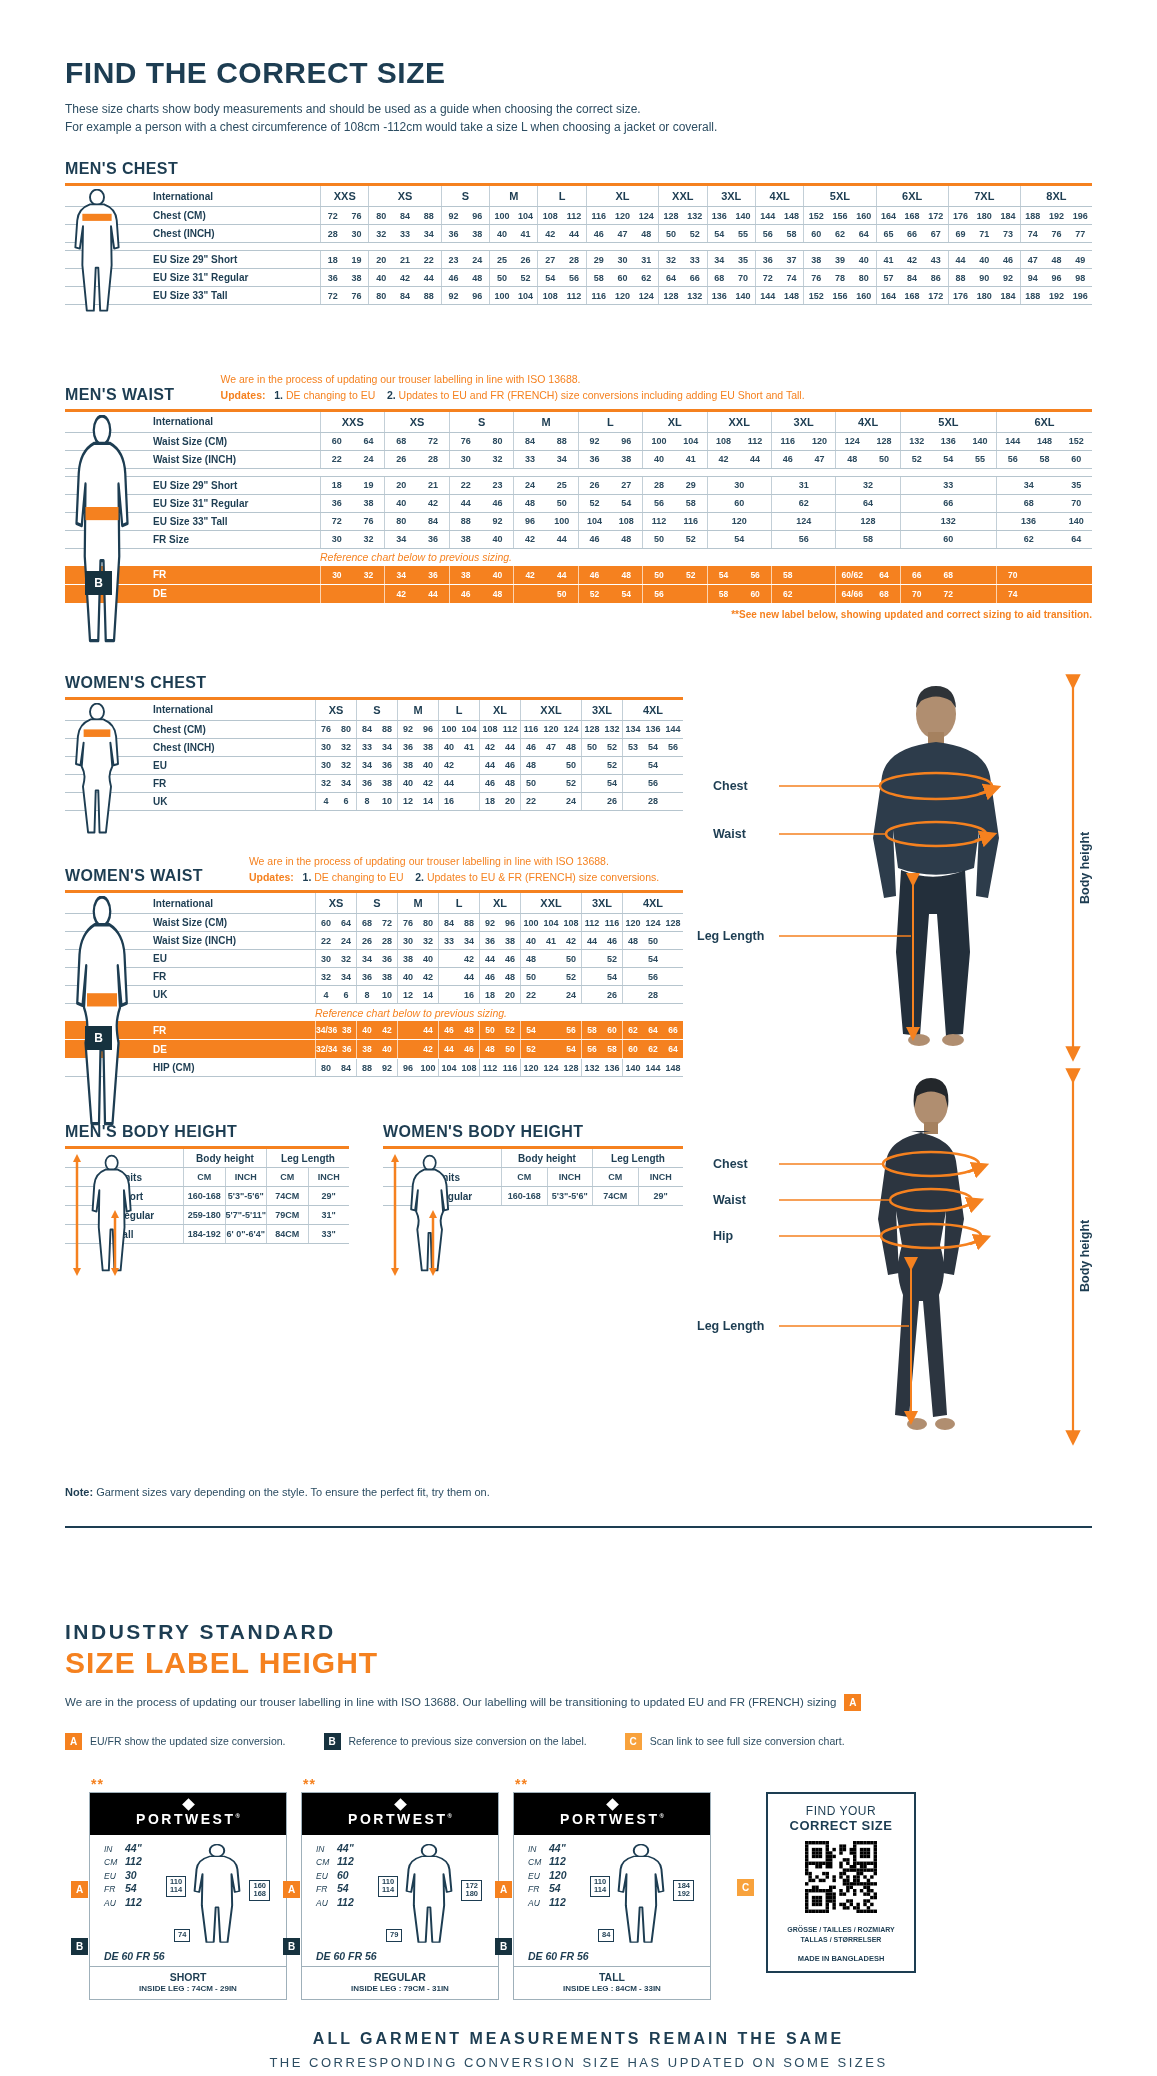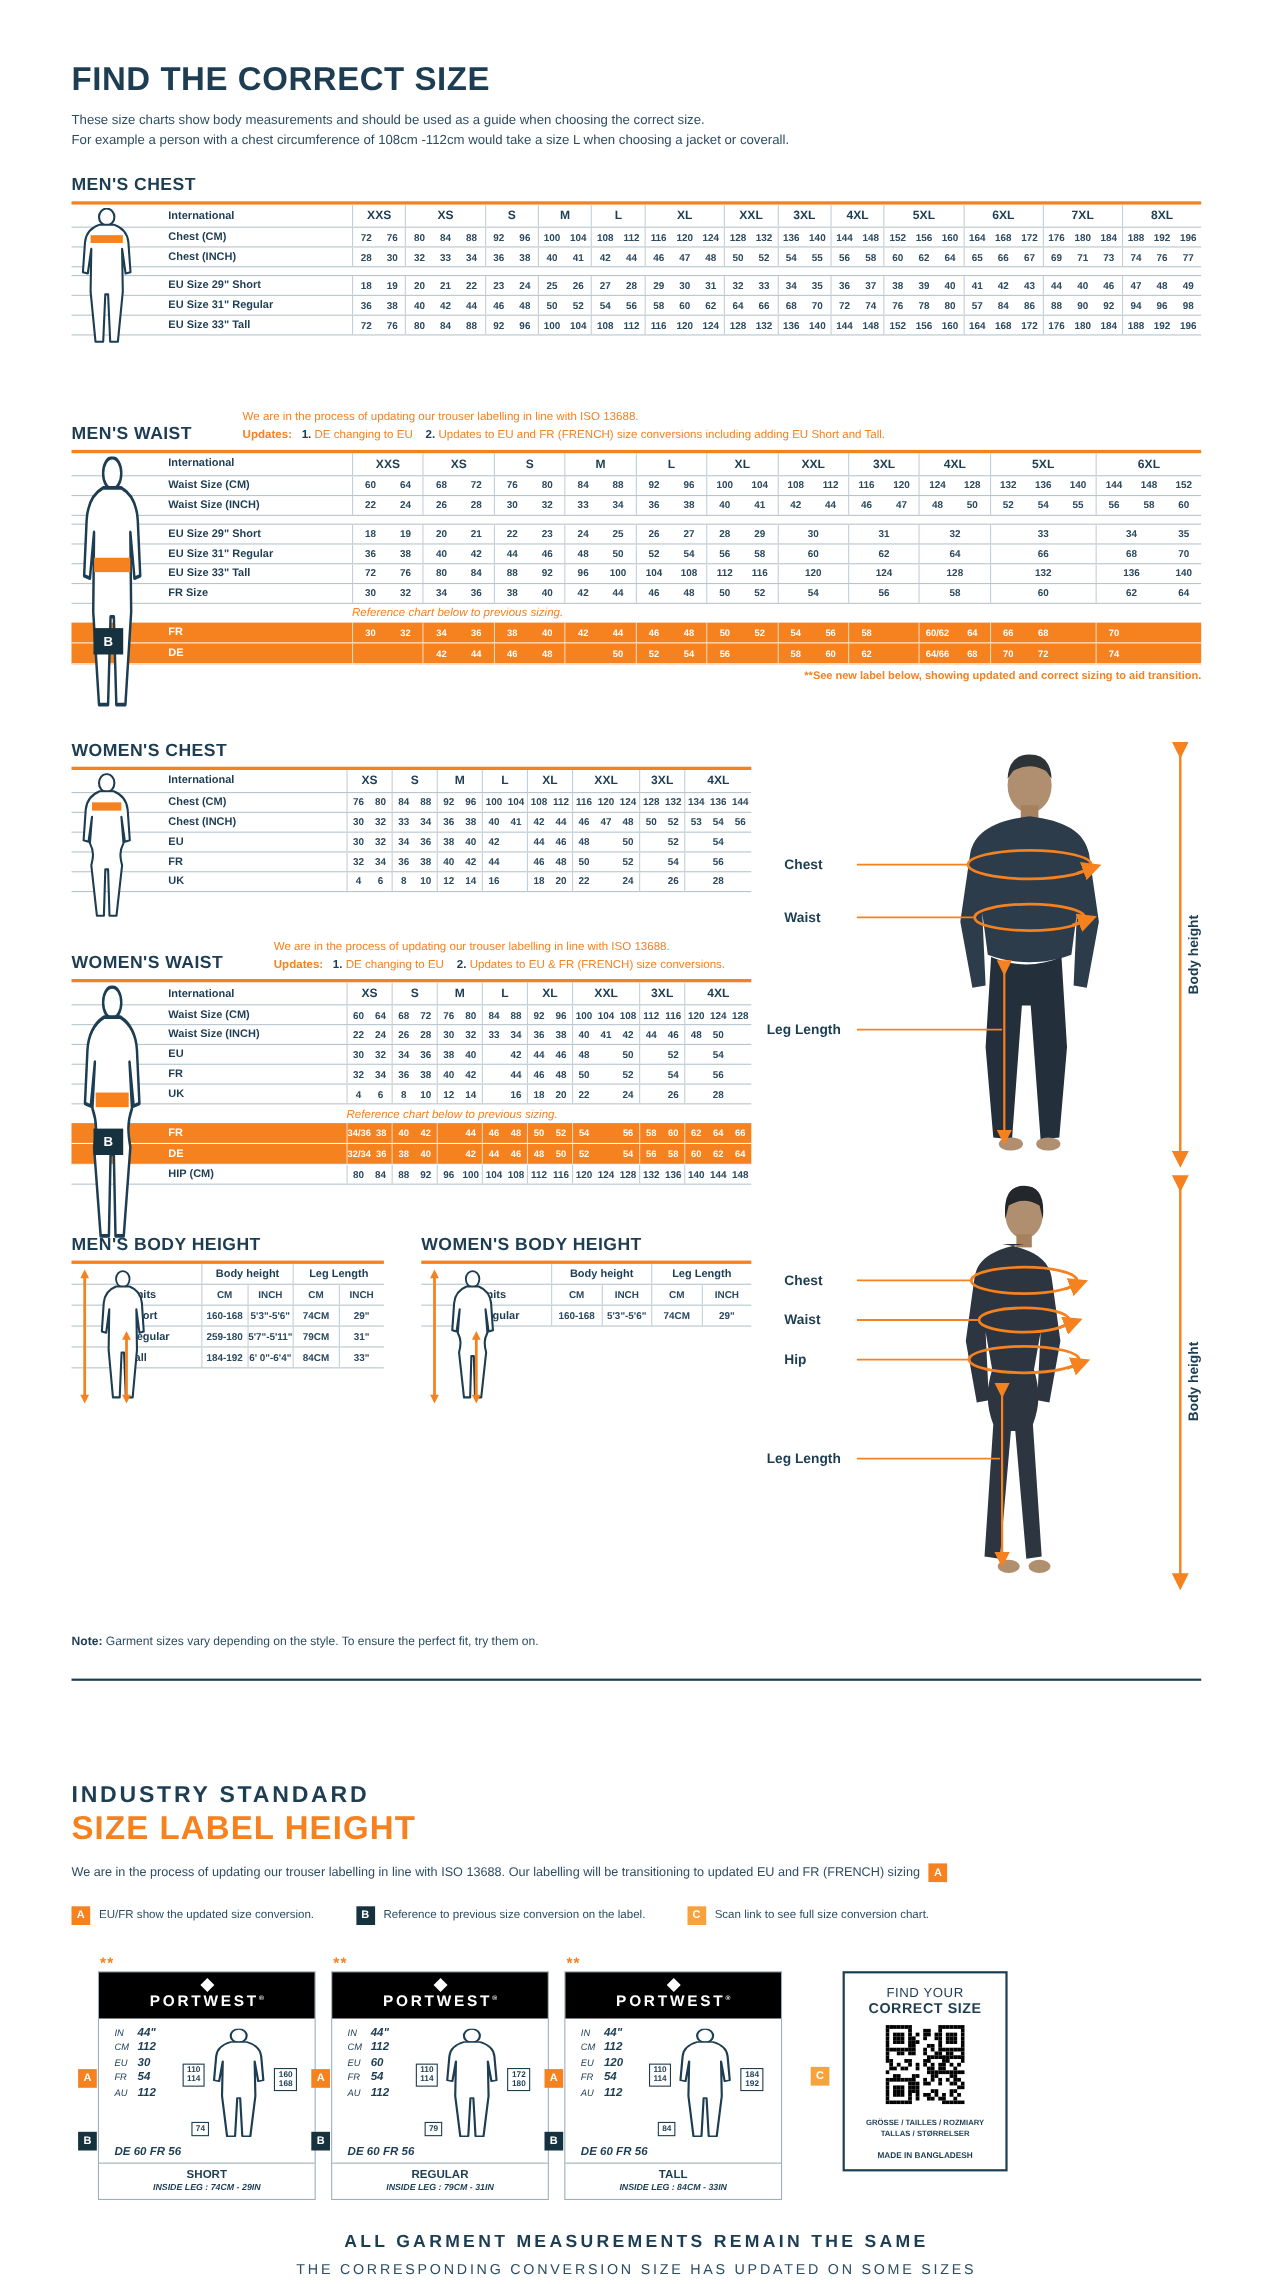--- a/index.html
+++ b/index.html
@@ -75,21 +75,21 @@
   .pw-name{color:#fff;font-weight:bold;font-size:14px;letter-spacing:2.5px;}
   .pw-name sup{font-size:6px;letter-spacing:0;}
   .card-body{display:flex;padding:7px 6px 2px 14px;}
   .card-rows{width:62px;font-style:italic;}
   .crow{display:flex;align-items:baseline;gap:7px;height:13.5px;}
   .ck{font-size:8.5px;color:#1d3d52;width:14px;}
   .cv{font-size:10.5px;font-weight:bold;color:#1d3d52;}
   .de-row{font-style:italic;font-weight:bold;font-size:10.5px;color:#1d3d52;padding:2px 0 4px 14px;}
   .card-foot{border-top:1px solid #9fb0ba;text-align:center;padding:4px 0 6px;}
   .cf-title{font-weight:bold;font-size:10.5px;color:#1d3d52;}
-  .cf-text{font-size:8px;font-weight:bold;color:#1d3d52;margin-top:1px;font-style:italic;}
+  .cf-text{font-size:8px;font-weight:bold;color:#1d3d52;margin-top:1px;}
   .cardfig{position:relative;width:104px;height:104px;}
   .fbox{position:absolute;border:1px solid #1d3d52;background:#fff;font-size:7.5px;font-weight:bold;color:#1d3d52;line-height:1.15;padding:1px 3px;text-align:center;}
   .cbadgeA{position:absolute;left:-19px;top:88px;}
   .cbadgeB{position:absolute;left:-19px;bottom:44px;}
   .cbadge-c{align-self:center;margin:0 12px 0 26px;}
   .qrcard{width:150px;border:2px solid #1d3d52;box-sizing:border-box;text-align:center;padding:10px 6px 8px;align-self:flex-start;margin-top:16px;}
   .qr-l1{font-size:12px;color:#1d3d52;letter-spacing:.5px;}
   .qr-l2{font-size:13px;font-weight:bold;color:#1d3d52;letter-spacing:.5px;}
   .qrbox{margin:8px auto 8px;width:72px;height:72px;}
   .qr-langs{font-size:7px;font-weight:bold;color:#1d3d52;line-height:1.5;}

